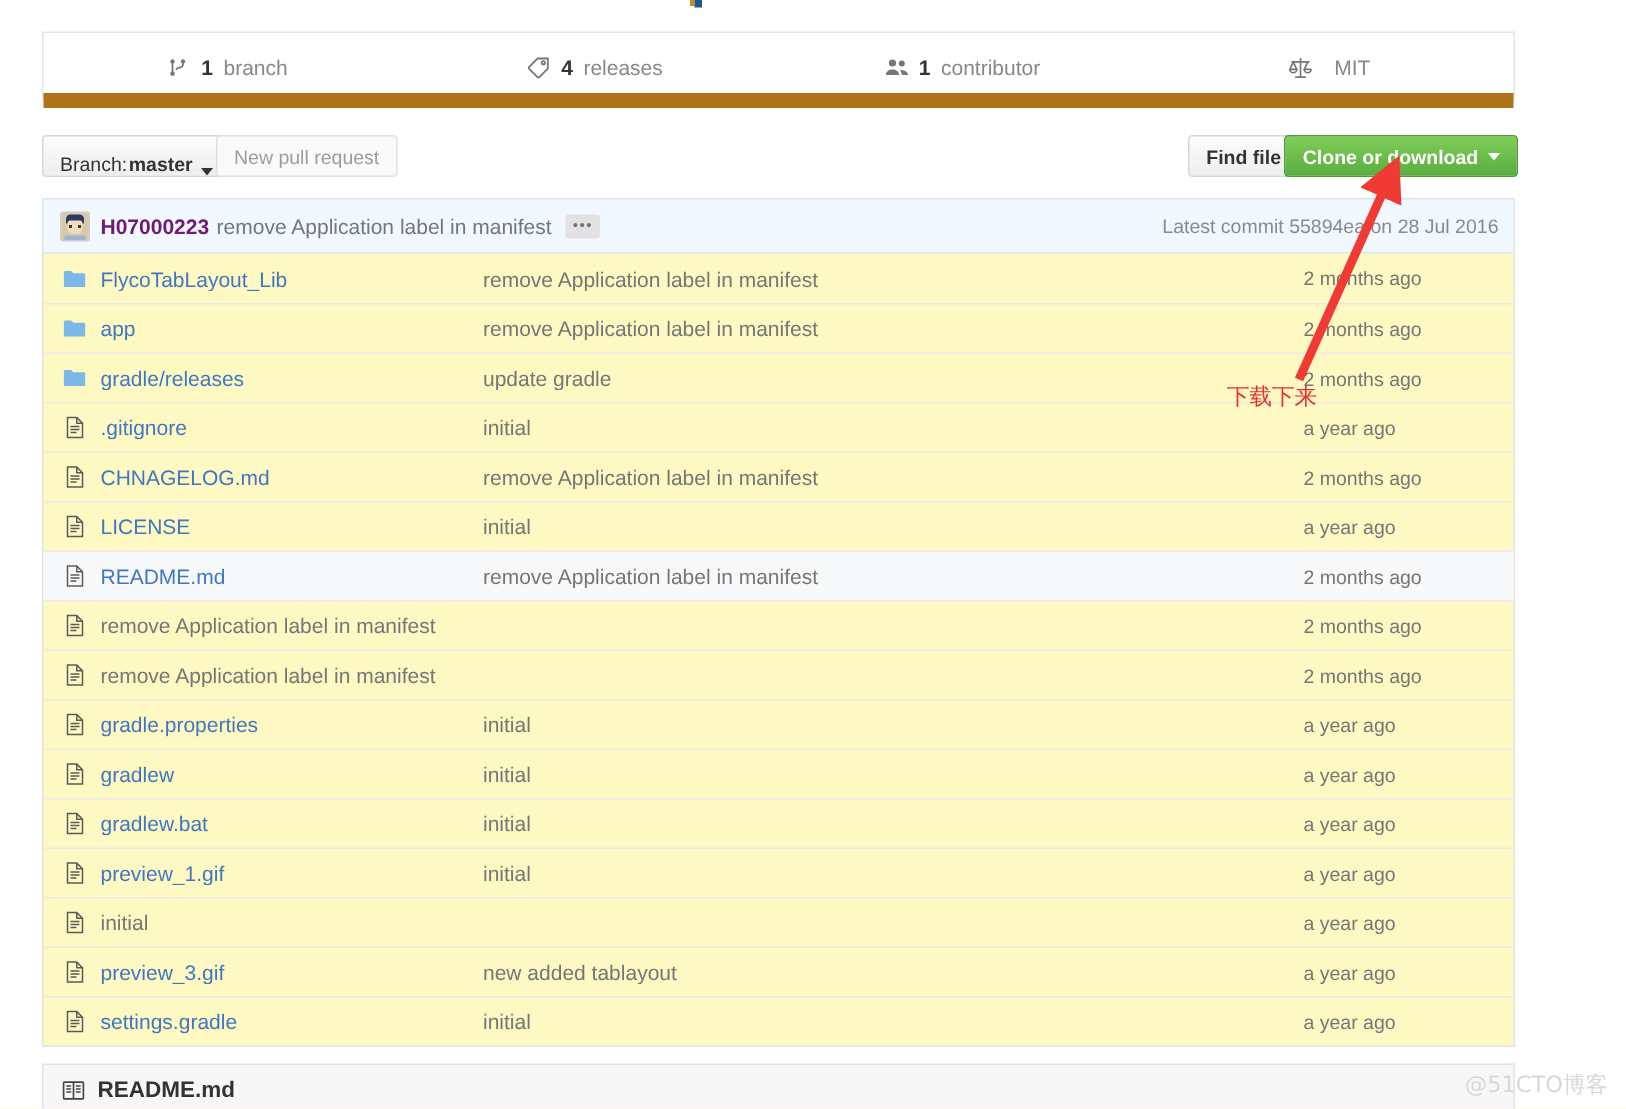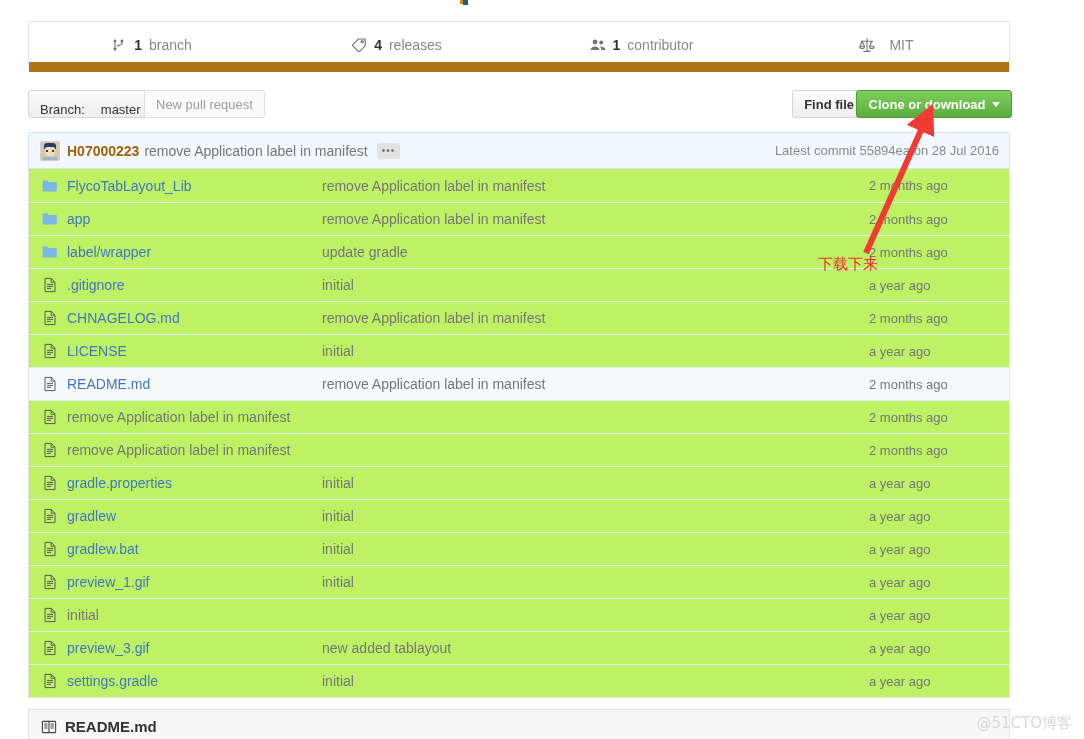--- a/index.html
+++ b/index.html
@@ -106,21 +106,21 @@
     cursor: pointer;
     white-space: nowrap;
     font-family: "Liberation Sans", sans-serif;
   }
   .btn.disabled {
     color: #9d9d9d;
     background: #fafafa;
     border-color: #e0e0e0;
     cursor: default;
   }
-  .btn .bold { font-weight: normal; margin-left: 16px; }
+  .btn .bold { font-weight: bold; margin-left: 1px; }
   .caret {
     display: inline-block;
     width: 0; height: 0;
     margin-left: 6px;
     border-left: 4px solid transparent;
     border-right: 4px solid transparent;
     border-top: 5px solid currentColor;
   }
   .btn-branch { position: absolute; left: 0; top: 0; align-items: flex-end; }
   .btn-newpr  { position: absolute; left: 116px; top: 0; }
@@ -179,21 +179,21 @@
   .avatar .eyeL, .avatar .eyeR {
     position: absolute; top: 8px; width: 2px; height: 2px; background: #3a3a3a;
   }
   .avatar .eyeL { left: 5px; }
   .avatar .eyeR { left: 11px; }
   .avatar .body {
     position: absolute; left: 2px; top: 15px;
     width: 14px; height: 5px; background: #9fb4cf;
   }
   .commit-author {
-    font-weight: bold; color: #a16207; font-size: 14px; margin-right: 5px;
+    font-weight: bold; color: #701a75; font-size: 14px; margin-right: 5px;
     cursor: pointer;
   }
   .commit-msg { color: #767676; font-size: 14px; cursor: pointer; }
   .btn-ellipsis {
     margin-left: 9px;
     display: inline-flex;
     align-items: center;
     justify-content: center;
     height: 16px;
     padding: 0 5px;
@@ -214,21 +214,21 @@
 
   
   .files {
     position: absolute;
     left: 28px;
     top: 168px;
     width: 982px;
     box-sizing: border-box;
     border: 1px solid #e3e3e3;
     border-top: 1px solid #dfe7ee;
-    background: #bef264;
+    background: #fef9c3;
   }
   .file-row {
     display: flex;
     align-items: center;
     height: 33px;
     border-top: 1px solid #eaeaea;
     padding: 0 10px 0 13px;
     box-sizing: border-box;
     cursor: pointer;
   }
@@ -431,21 +431,21 @@
       <span class="file-name">app</span>
       <span class="file-msg">remove Application label in manifest</span>
       <span class="file-age">2 months ago</span>
     </div>
     <div class="file-row">
       <span class="file-icon">
         <svg width="16" height="16" viewBox="0 0 16 16" fill="#79b8e8">
           <path d="M.6 3.4a.8.8 0 0 1 .8-.8h4.1l1.3 1.5h7.2a.8.8 0 0 1 .8.8v7.7a.8.8 0 0 1-.8.8H1.4a.8.8 0 0 1-.8-.8z"></path>
         </svg>
       </span>
-      <span class="file-name">label/wrapper</span>
+      <span class="file-name">gradle/releases</span>
       <span class="file-msg">update gradle</span>
       <span class="file-age">2 months ago</span>
     </div>
     <div class="file-row">
       <span class="file-icon">
         <svg width="16" height="16" viewBox="0 0 16 16" fill="none" stroke="#5a5a5a" stroke-width="1">
           <path d="M3 1.4h6.2L13 5.2v9.4H3z"></path>
           <path d="M9.2 1.4v3.8H13M5 7.4h6M5 9.4h6M5 11.4h4"></path>
         </svg>
       </span>

